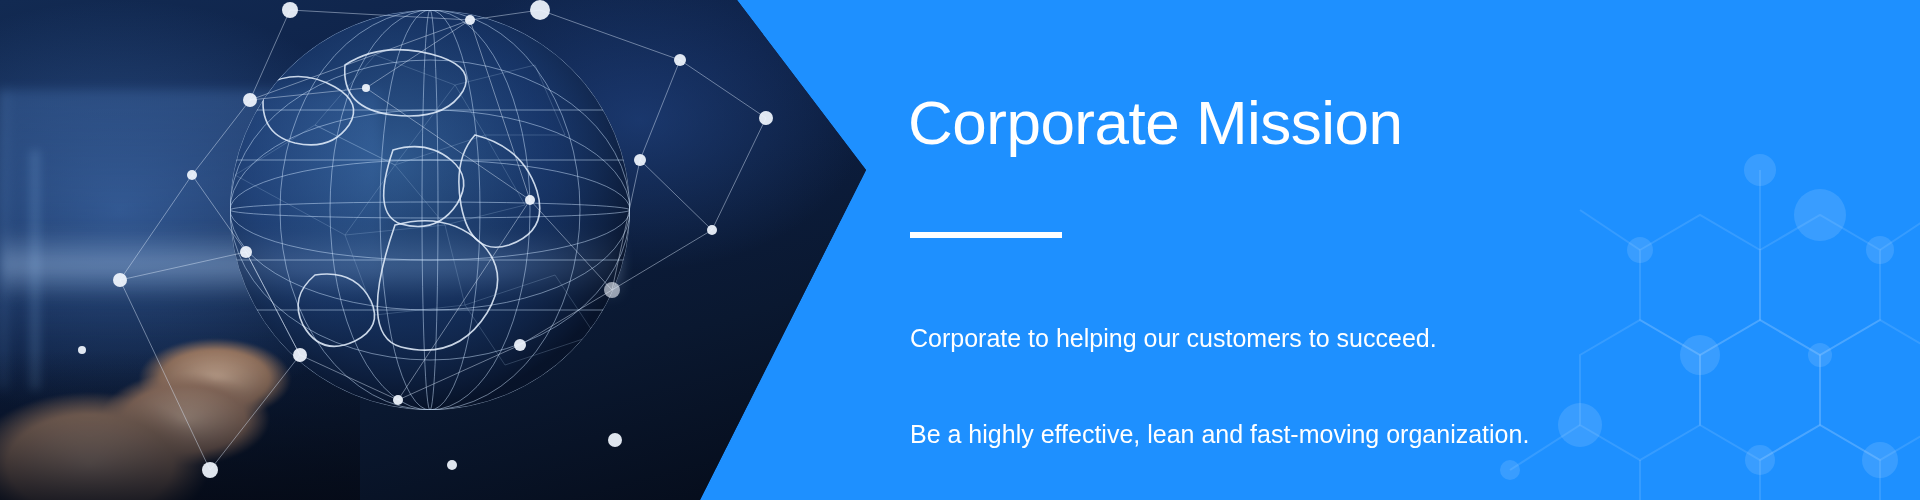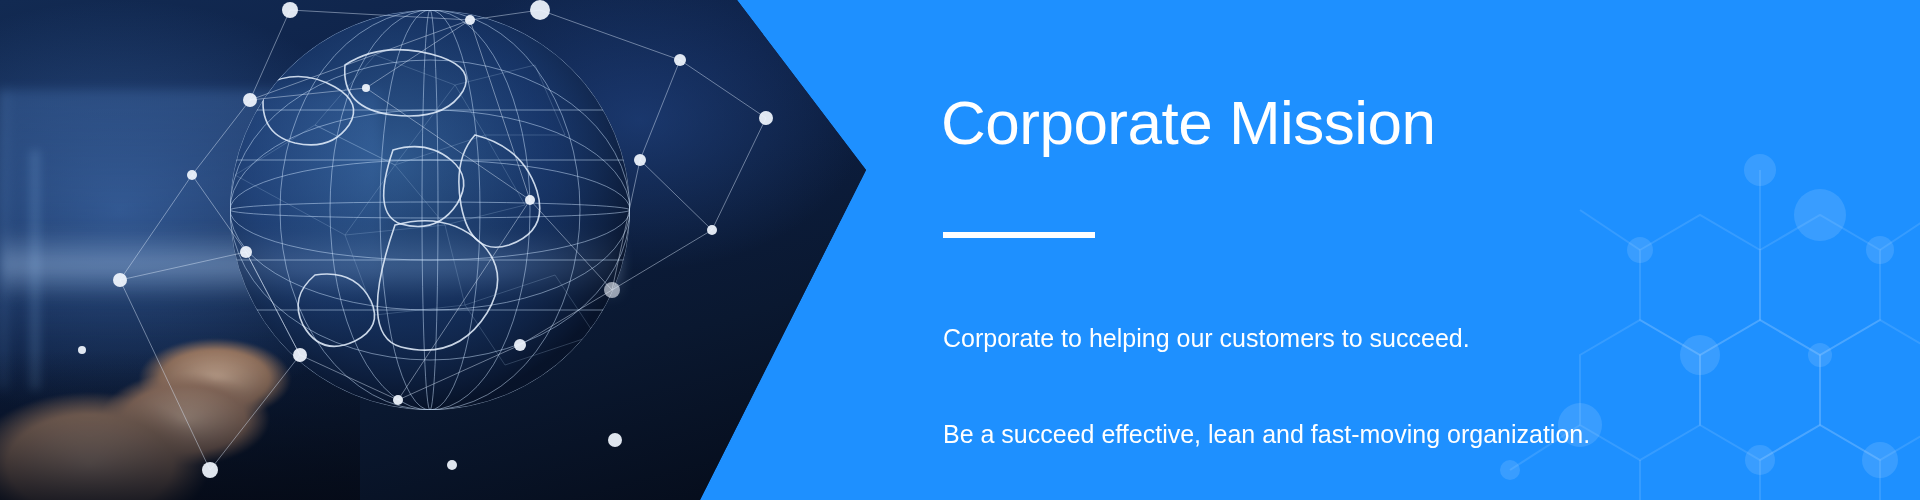--- a/index.html
+++ b/index.html
@@ -118,21 +118,21 @@
     background: linear-gradient(0deg, rgba(5,10,22,.85) 0%, rgba(5,10,22,0) 100%);
   }
 
   
   .nodes-layer { position:absolute; inset:0; }
   .nodes-layer svg { display:block; }
 
   
   .content {
     position: absolute;
-    left: 941px;
+    left: 908px;
     top: 0;
     width: 900px;
     height: 472px;
   }
   .headline {
     position: absolute;
     left: 0;
     top: 88px;
     margin: 0;
     font-family: "Liberation Sans", sans-serif;
@@ -317,19 +317,19 @@
         </g>
       </svg>
     </div>
   </div>
 
   <div class="content">
     <h1 class="headline">Corporate Mission</h1>
     <div class="divider"></div>
     <p class="body-copy">
       <span class="line">Corporate to helping our customers to succeed.</span>
-      <span class="line">Be a succeed effective, lean and fast-moving organization.</span>
+      <span class="line">Be a highly effective, lean and fast-moving organization.</span>
       
       
     </p>
   </div>
 
 </div>
 
 </body></html>

